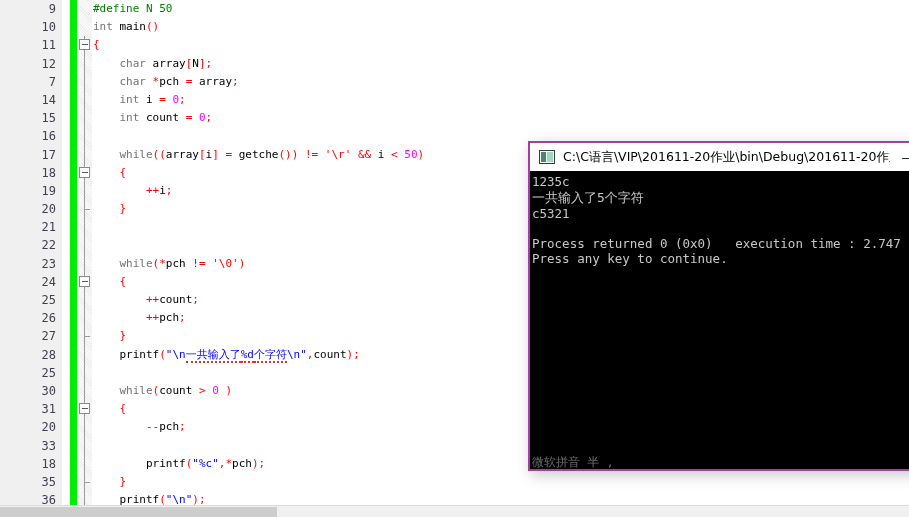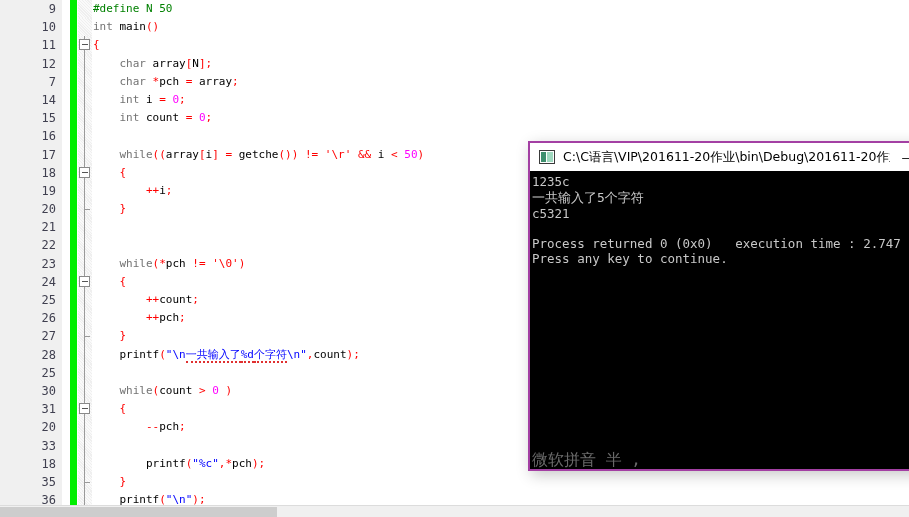--- a/index.html
+++ b/index.html
@@ -215,21 +215,21 @@
     line-height: 15px;
     color: #c8c8c8;
     white-space: pre;
   }
   .con-line.cjk { font-size: 13px; line-height: 17px; }
   #console-bottomtext {
     position: absolute;
     left: 2px;
     bottom: -2px;
     font-family: "DejaVu Sans Mono", monospace;
-    font-size: 16px;
+    font-size: 12px;
     color: #8d8d8d;
     white-space: pre;
     opacity: 0.75;
   }
 </style>
 </head>
 <body>
 
 <div id="editor">
   <div id="code-lines">

